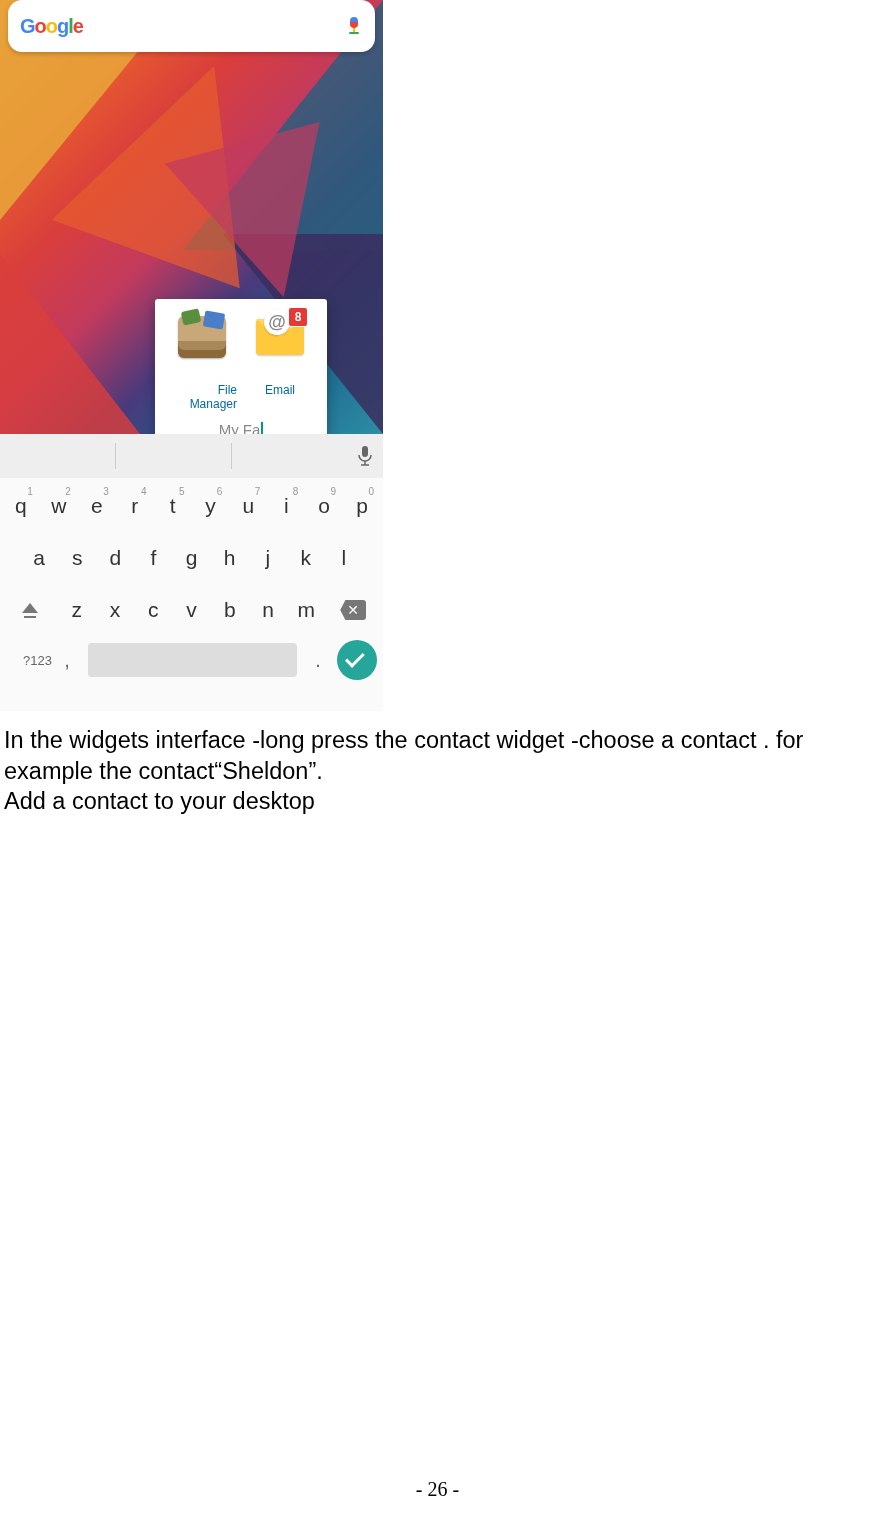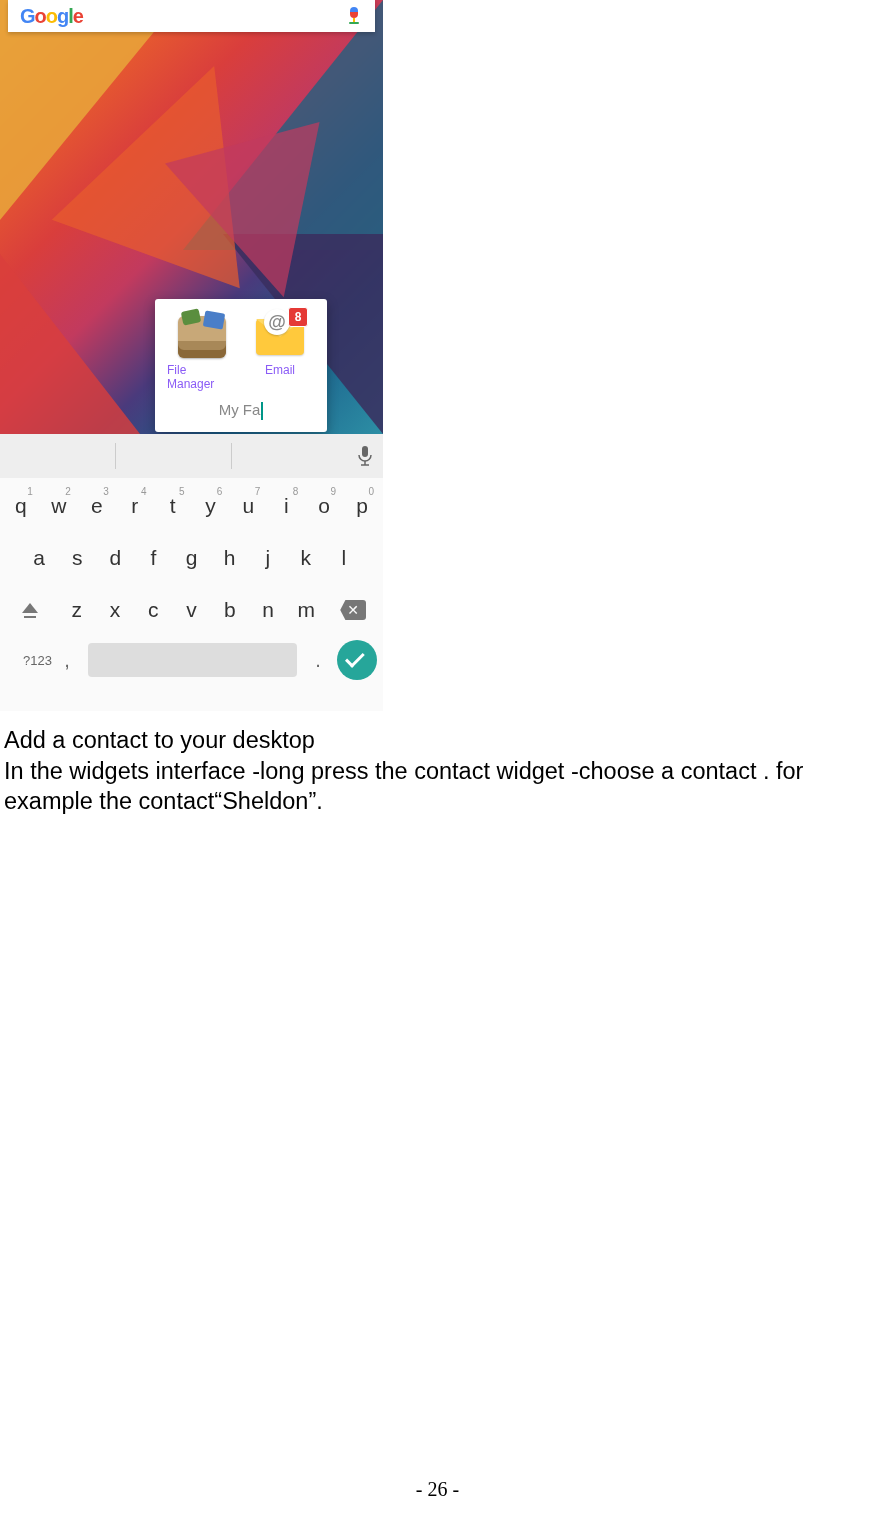--- a/index.html
+++ b/index.html
@@ -28,23 +28,23 @@
     .tri1 { position:absolute; top:0; left:0; width:0; height:0; border-left:180px solid #e8a23a; border-bottom:220px solid transparent; opacity:0.9;}
     .tri2 { position:absolute; top:0; right:0; width:0; height:0; border-right:200px solid #2c5e7c; border-top:250px solid transparent; opacity:0.85;}
     .tri3 { position:absolute; bottom:0; left:0; width:0; height:0; border-left:140px solid #d93e3c; border-top:180px solid transparent; opacity:0.8;}
     .tri4 { position:absolute; bottom:0; right:0; width:0; height:0; border-right:160px solid #3a2e5e; border-bottom:200px solid transparent; opacity:0.85;}
     .tri5 { position:absolute; top:60px; left:80px; width:0; height:0; border-left:100px solid transparent; border-right:100px solid transparent; border-bottom:200px solid #e85d2e; opacity:0.7; transform:rotate(20deg);}
     .tri6 { position:absolute; top:140px; right:40px; width:0; height:0; border-left:80px solid transparent; border-right:80px solid transparent; border-top:160px solid #c23a5e; opacity:0.7; transform:rotate(-15deg);}
 
     .search-bar {
       position: absolute;
       top: 0; left: 8px; right: 8px;
-      height: 32px;
+      height: 52px;
       background: #fff;
-      border-radius: 0;
+      border-radius: 14px;
       box-shadow: 0 2px 4px rgba(0,0,0,0.2);
       display: flex;
       align-items: center;
       padding: 16px 12px;
       justify-content: space-between;
     }
     .google-logo {
       font-size: 20px;
       font-weight: bold;
       letter-spacing: -1px;
@@ -153,23 +153,23 @@
       font-size: 12px;
       font-weight: bold;
       border-radius: 3px;
       display: flex;
       align-items: center;
       justify-content: center;
       border: 1px solid #fff;
     }
     .app-label {
       font-size: 12px;
-      color: #8b5cf6;
-      margin-top: 0;
-      text-align: left;
+      color: #0369a1;
+      margin-top: 20px;
+      text-align: right;
     }
     .folder-name {
       text-align: center;
       padding: 10px 16px 12px;
       font-size: 15px;
       color: #888;
       position: relative;
     }
     .cursor {
       display: inline-block;
@@ -422,17 +422,17 @@
         <div class="key-period">.</div>
         <div class="key-enter">
           <div class="check"></div>
         </div>
       </div>
     </div>
   </div>
 </div>
 
 <div class="doc-text">
+  <div>In the widgets interface -long press the contact widget -choose a contact . for example the contact“Sheldon”.</div>
   <div>Add a contact to your desktop</div>
-  <div>In the widgets interface -long press the contact widget -choose a contact . for example the contact“Sheldon”.</div>
 </div>
 
 <div class="page-num">- 26 -</div>
 
 </body></html>

